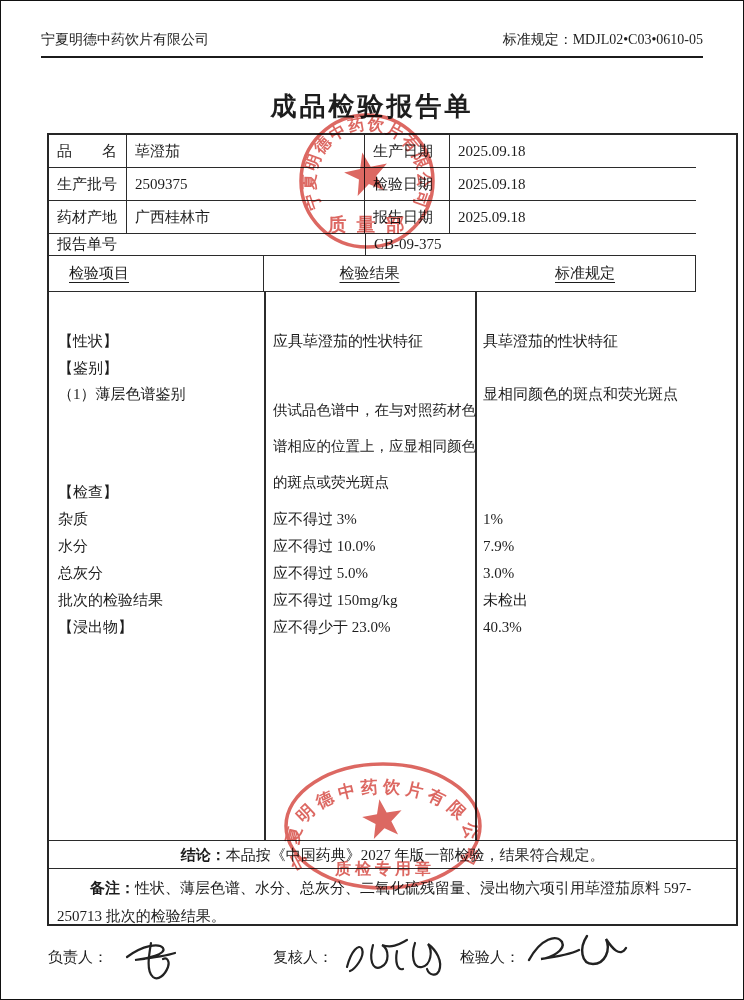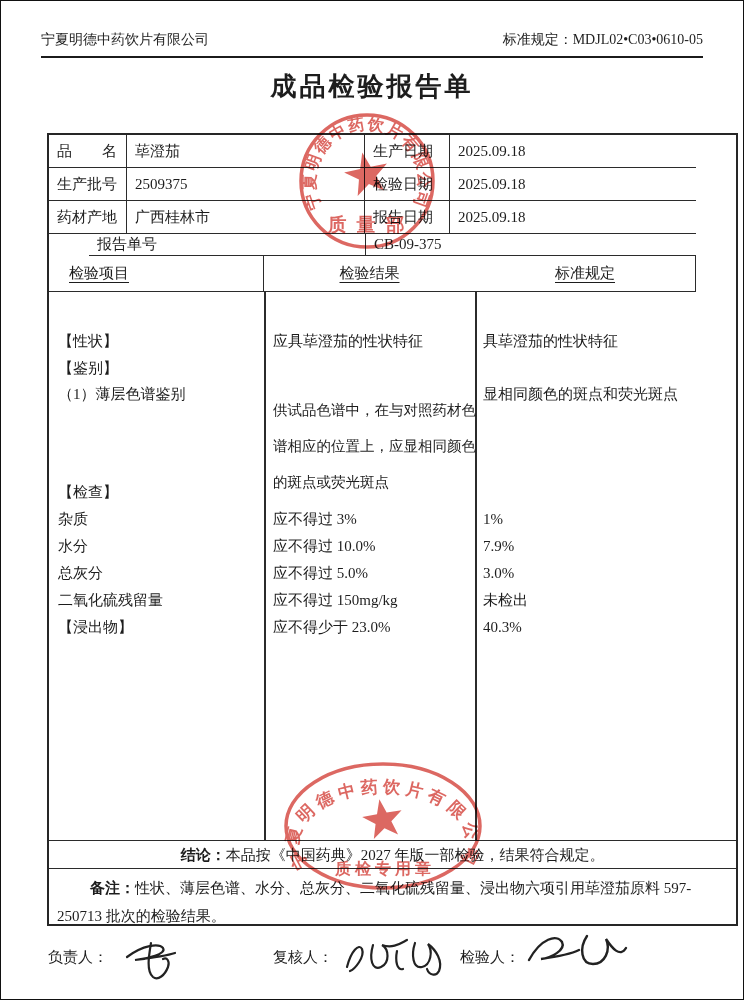--- a/index.html
+++ b/index.html
@@ -9,21 +9,21 @@
     font-family:"Liberation Serif","DejaVu Serif",serif; color:#1d1d1d;
     overflow:hidden;
   }
   
   .pg-header {
     position:absolute; left:40px; right:40px; top:30px;
     display:flex; justify-content:space-between; align-items:flex-end;
     font-size:14px; padding-bottom:7px; border-bottom:2px solid #1b1b1b;
   }
   .title {
-    position:absolute; left:0; right:0; top:68px; text-align:center;
+    position:absolute; left:0; right:0; top:88px; text-align:center;
     font-size:26px; font-weight:bold; letter-spacing:3px;
   }
   
   .tbl {
     position:absolute; left:46px; top:132px; width:691px; height:793px;
     border:2px solid #262626; box-sizing:border-box; font-size:15px;
   }
   .info-grid { display:grid; grid-template-columns:78px 238px 85px 246px; grid-template-rows:33px 33px 33px 22px; }
   .cell { box-sizing:border-box; border-right:1.5px solid #2b2b2b; border-bottom:1.5px solid #2b2b2b;
           padding-left:8px; display:flex; align-items:center; white-space:nowrap; overflow:visible; }
@@ -76,21 +76,21 @@
       <div class="cell">生产批号</div>
       <div class="cell">2509375</div>
       <div class="cell">检验日期</div>
       <div class="cell last">2025.09.18</div>
 
       <div class="cell">药材产地</div>
       <div class="cell">广西桂林市</div>
       <div class="cell">报告日期</div>
       <div class="cell last">2025.09.18</div>
 
-      <div class="cell span2" style="border-right:none;margin-left:40px;">报告单号</div>
+      <div class="cell span2" style="border-right:none;">报告单号</div>
       <div class="cell span2 last" style="border-left:1.5px solid #2b2b2b;">CB-09-375</div>
     </div>
 
     <div class="insp-head">
       <div class="cell" style="padding-left:20px;">
           <span class="uline">检验项目</span>
         </div>
       <div class="cell ctr last">
           <span class="uline">检验结果</span>
         </div>
@@ -103,21 +103,21 @@
       <div class="vline v1"></div>
       <div class="vline v2"></div>
 
       <div class="ln c1" style="top:40px">【性状】</div>
       <div class="ln c1" style="top:67px">【鉴别】</div>
       <div class="ln c1" style="top:93px">（1）薄层色谱鉴别</div>
       <div class="ln c1" style="top:191px">【检查】</div>
       <div class="ln c1" style="top:218px">杂质</div>
       <div class="ln c1" style="top:245px">水分</div>
       <div class="ln c1" style="top:272px">总灰分</div>
-      <div class="ln c1" style="top:299px">二氧化硫残留量</div>
+      <div class="ln c1" style="top:299px">批次的检验结果</div>
       <div class="ln c1" style="top:326px">【浸出物】</div>
 
       <div class="ln c2" style="top:40px">应具荜澄茄的性状特征</div>
       <div class="ln c2 para" style="top:100px">供试品色谱中，在与对照药材色谱相应的位置上，应显相同颜色的斑点或荧光斑点</div>
       <div class="ln c2" style="top:218px">应不得过 3%</div>
       <div class="ln c2" style="top:245px">应不得过 10.0%</div>
       <div class="ln c2" style="top:272px">应不得过 5.0%</div>
       <div class="ln c2" style="top:299px">应不得过 150mg/kg</div>
       <div class="ln c2" style="top:326px">应不得少于 23.0%</div>
 

